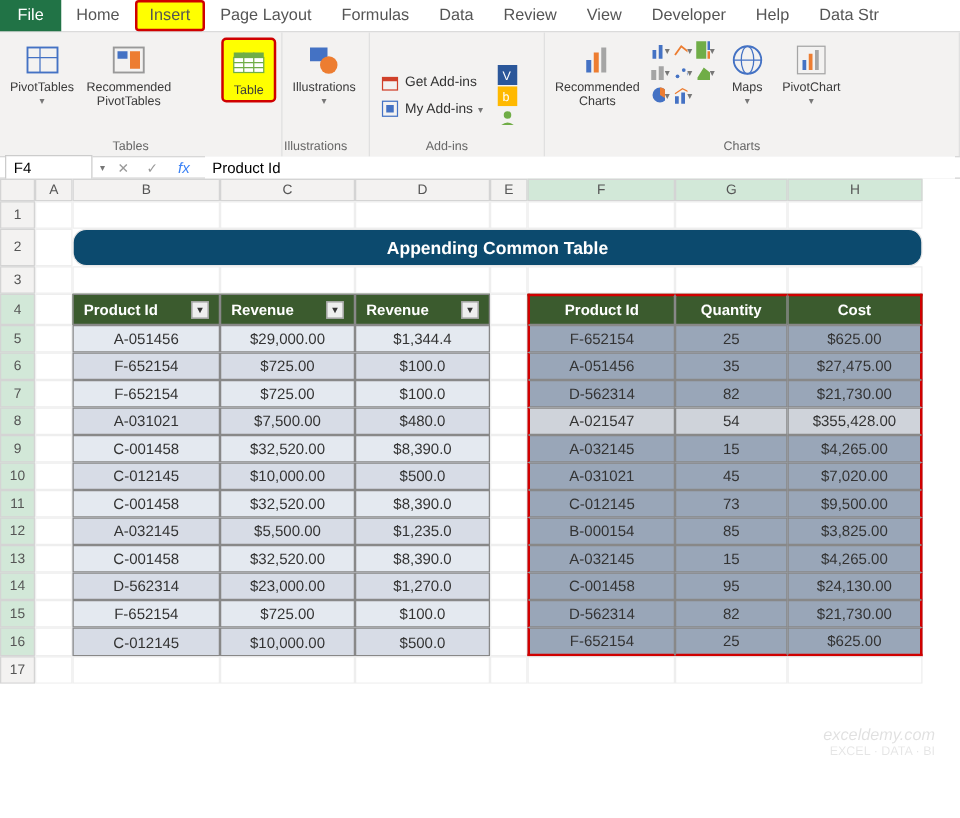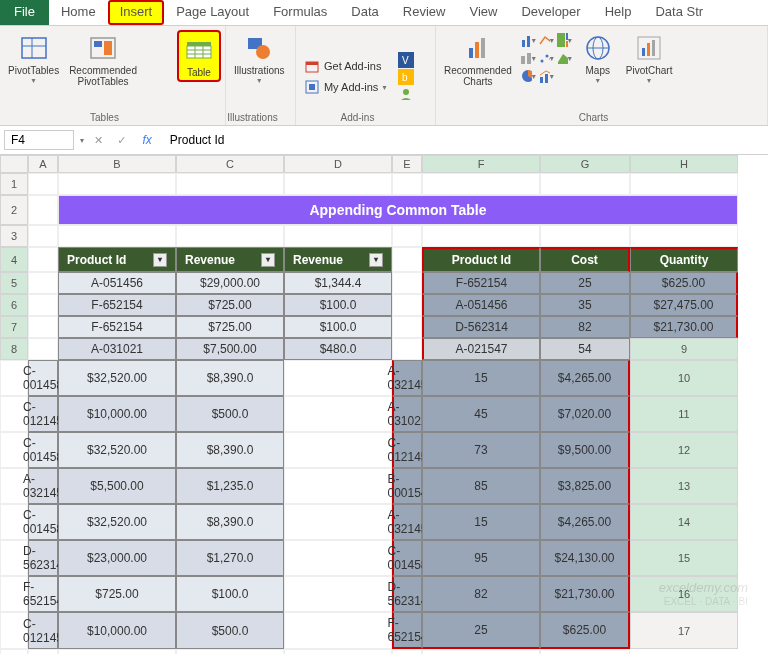--- a/index.html
+++ b/index.html
@@ -18,38 +18,38 @@
 .ribbon-row { display: flex; gap: 2px; flex: 1; align-items: flex-start; padding-top: 2px; }
 .ribbon-btn { display: flex; flex-direction: column; align-items: center; padding: 2px 4px; cursor: pointer; font-size: 10px; color: #3a3a3a; text-align: center; min-width: 44px; }
 .ribbon-btn.large { min-width: 60px; }
 .ribbon-btn .icon { width: 32px; height: 32px; margin-bottom: 1px; display: flex; align-items: center; justify-content: center; }
 .ribbon-btn.highlighted { background: #ffff00; border: 2px solid #d00000; border-radius: 4px; margin-left: 34px; }
 .small-btn { display: flex; align-items: center; gap: 4px; padding: 2px 4px; font-size: 11px; cursor: pointer; white-space: nowrap; }
 .small-icon { width: 16px; height: 16px; display: inline-flex; align-items: center; justify-content: center; }
 .vstack { display: flex; flex-direction: column; gap: 1px; justify-content: center; }
 
 
-.formula-row { display: flex; align-items: center; height: 29px; border-bottom: 1px solid #d0d0d0; background: #fff; padding: 0 4px; gap: 6px; }
+.formula-row { display: flex; align-items: center; height: 17px; border-bottom: 1px solid #d0d0d0; background: #fff; padding: 0 4px; gap: 6px; }
 .name-box { width: 70px; border: 1px solid #ccc; padding: 2px 6px; font-size: 12px; }
 .fx-label { font-style: italic; color: #3b82f6; font-size: 12px; padding: 0 6px; }
 .formula-input { flex: 1; border: none; padding: 2px 6px; font-size: 12px; }
 .fbtn { color: #999; padding: 0 4px; font-size: 11px; }
 
 
 .sheet { display: grid; grid-template-columns: 28px 30px 118px 108px 108px 30px 118px 90px 108px; }
 .col-head { background: #f3f2f1; border: 1px solid #d4d4d4; text-align: center; font-size: 11px; color: #555; padding: 2px 0; }
 .col-head.sel { background: #d2e8d8; }
 .row-head { background: #f3f2f1; border: 1px solid #d4d4d4; text-align: center; font-size: 11px; color: #555; display: flex; align-items: center; justify-content: center; }
 .row-head.sel { background: #d2e8d8; }
 .corner { background: #f3f2f1; border: 1px solid #d4d4d4; }
 .cell { border: 1px solid #e8e8e8; min-height: 22px; padding: 3px 6px; font-size: 12px; display: flex; align-items: center; }
 .cell.empty { border-color: #eee; }
 
 
-.title-cell { background: #8b5cf6; color: #fff; font-weight: bold; font-size: 14px; justify-content: center; grid-column: 3 / 10; padding: 6px; }
+.title-cell { background: #0c4a6e; color: #fff; font-weight: bold; font-size: 14px; justify-content: center; grid-column: 3 / 10; padding: 6px; border-radius: 11px; }
 
 
 .lh { background: #3b5b2e; color: #fff; font-weight: bold; justify-content: space-between; padding: 4px 8px; border: 1px solid #888; }
 .ld { background: #e4e9f0; border: 1px solid #888; justify-content: center; }
 .ld.alt { background: #d7dce6; }
 .filter-btn { width: 14px; height: 14px; background: #eee; border: 1px solid #999; display: inline-flex; align-items: center; justify-content: center; font-size: 8px; color: #333; }
 
 
 .rh { background: #3b5b2e; color: #fff; font-weight: bold; justify-content: center; padding: 4px 8px; border: 1px solid #888; }
 .rd { background: #99a6b8; border: 1px solid #888; justify-content: center; }
@@ -350,22 +350,22 @@
   <div class="cell lh">
       <span>Revenue</span>
       <span class="filter-btn">▾</span>
     </div>
   <div class="cell lh">
       <span>Revenue</span>
       <span class="filter-btn">▾</span>
     </div>
   <div class="cell empty"></div>
   <div class="cell rh right-sel-top right-sel-left">Product Id</div>
+  <div class="cell rh right-sel-top">Quantity</div>
   <div class="cell rh right-sel-top right-sel-right">Cost</div>
-  <div class="cell rh right-sel-top">Quantity</div>
 
 <div class="row-head sel">5</div>
     <div class="cell empty"></div>
     <div class="cell ld ">A-051456</div>
     <div class="cell ld ">$29,000.00</div>
     <div class="cell ld ">$1,344.4</div>
     <div class="cell empty"></div>
     <div class="cell rd right-sel-left">F-652154</div>
     <div class="cell rd">25</div>
     <div class="cell rd right-sel-right">$625.00</div>
@@ -388,20 +388,21 @@
     <div class="cell rd">82</div>
     <div class="cell rd right-sel-right">$21,730.00</div>
     <div class="row-head sel">8</div>
     <div class="cell empty"></div>
     <div class="cell ld alt">A-031021</div>
     <div class="cell ld alt">$7,500.00</div>
     <div class="cell ld alt">$480.0</div>
     <div class="cell empty"></div>
     <div class="cell rd light right-sel-left">A-021547</div>
     <div class="cell rd light">54</div>
+    <div class="cell rd light right-sel-right">$355,428.00</div>
     <div class="row-head sel">9</div>
     <div class="cell empty"></div>
     <div class="cell ld ">C-001458</div>
     <div class="cell ld ">$32,520.00</div>
     <div class="cell ld ">$8,390.0</div>
     <div class="cell empty"></div>
     <div class="cell rd right-sel-left">A-032145</div>
     <div class="cell rd">15</div>
     <div class="cell rd right-sel-right">$4,265.00</div>
     <div class="row-head sel">10</div>

